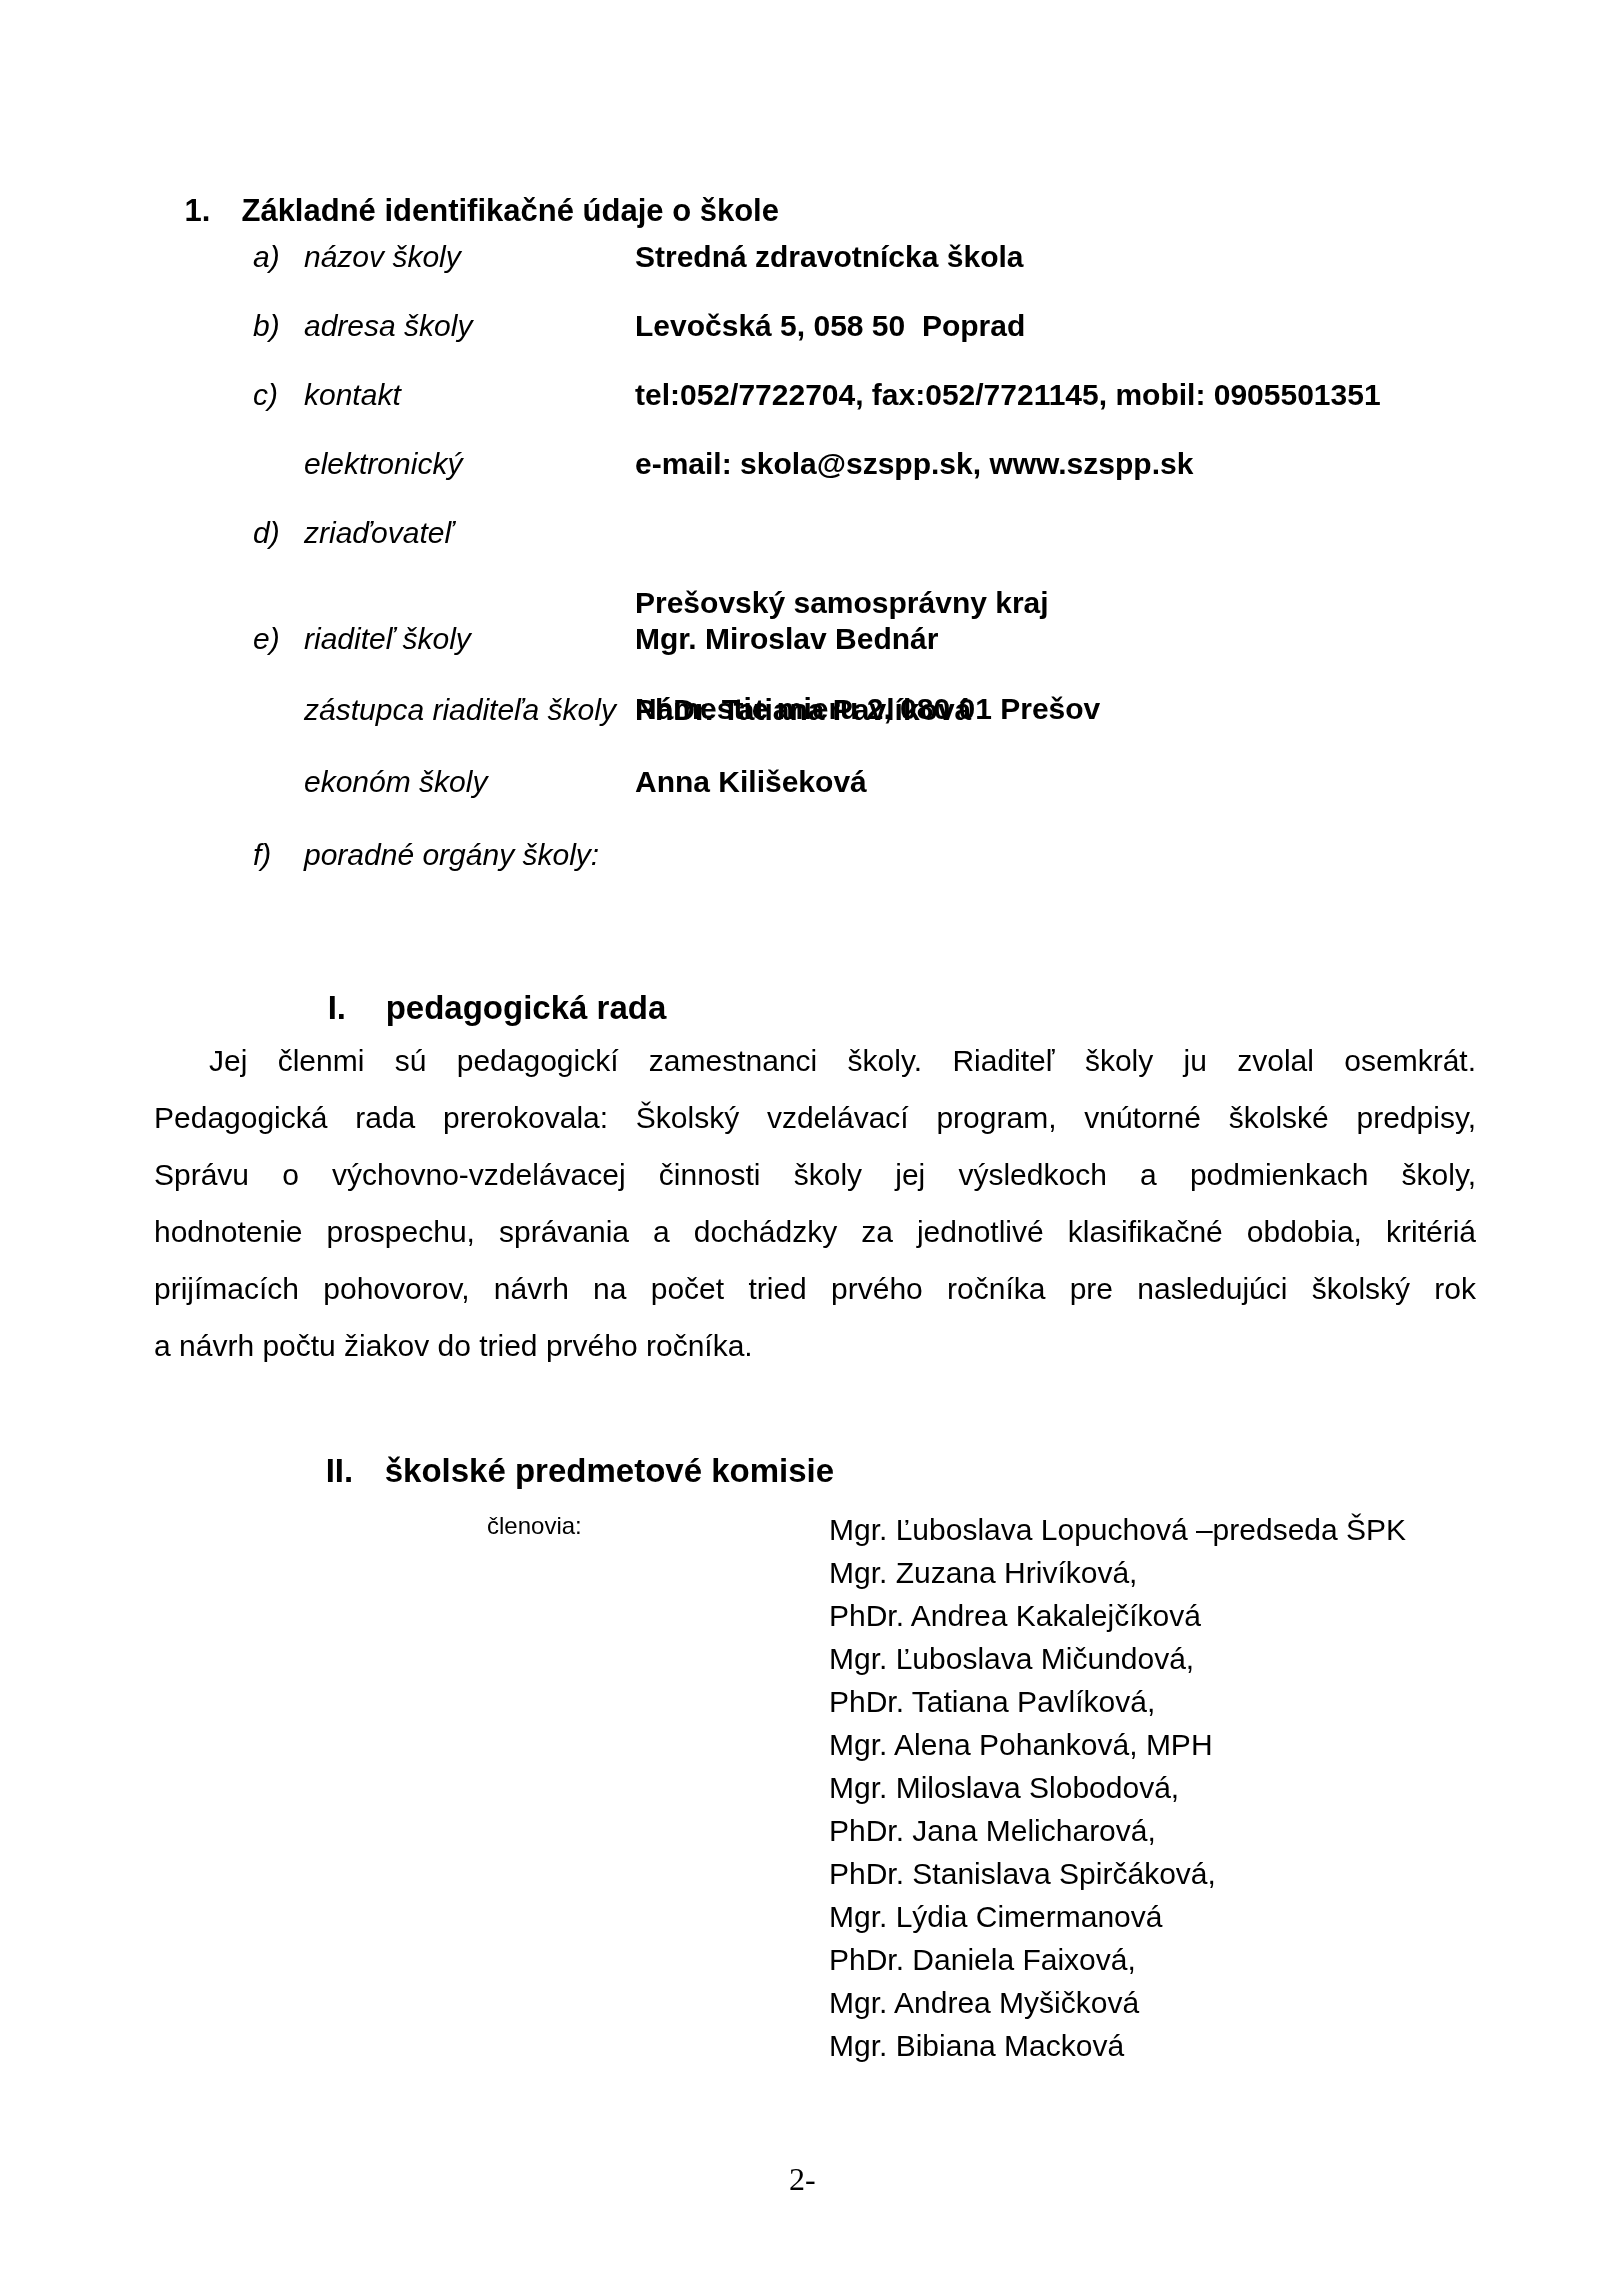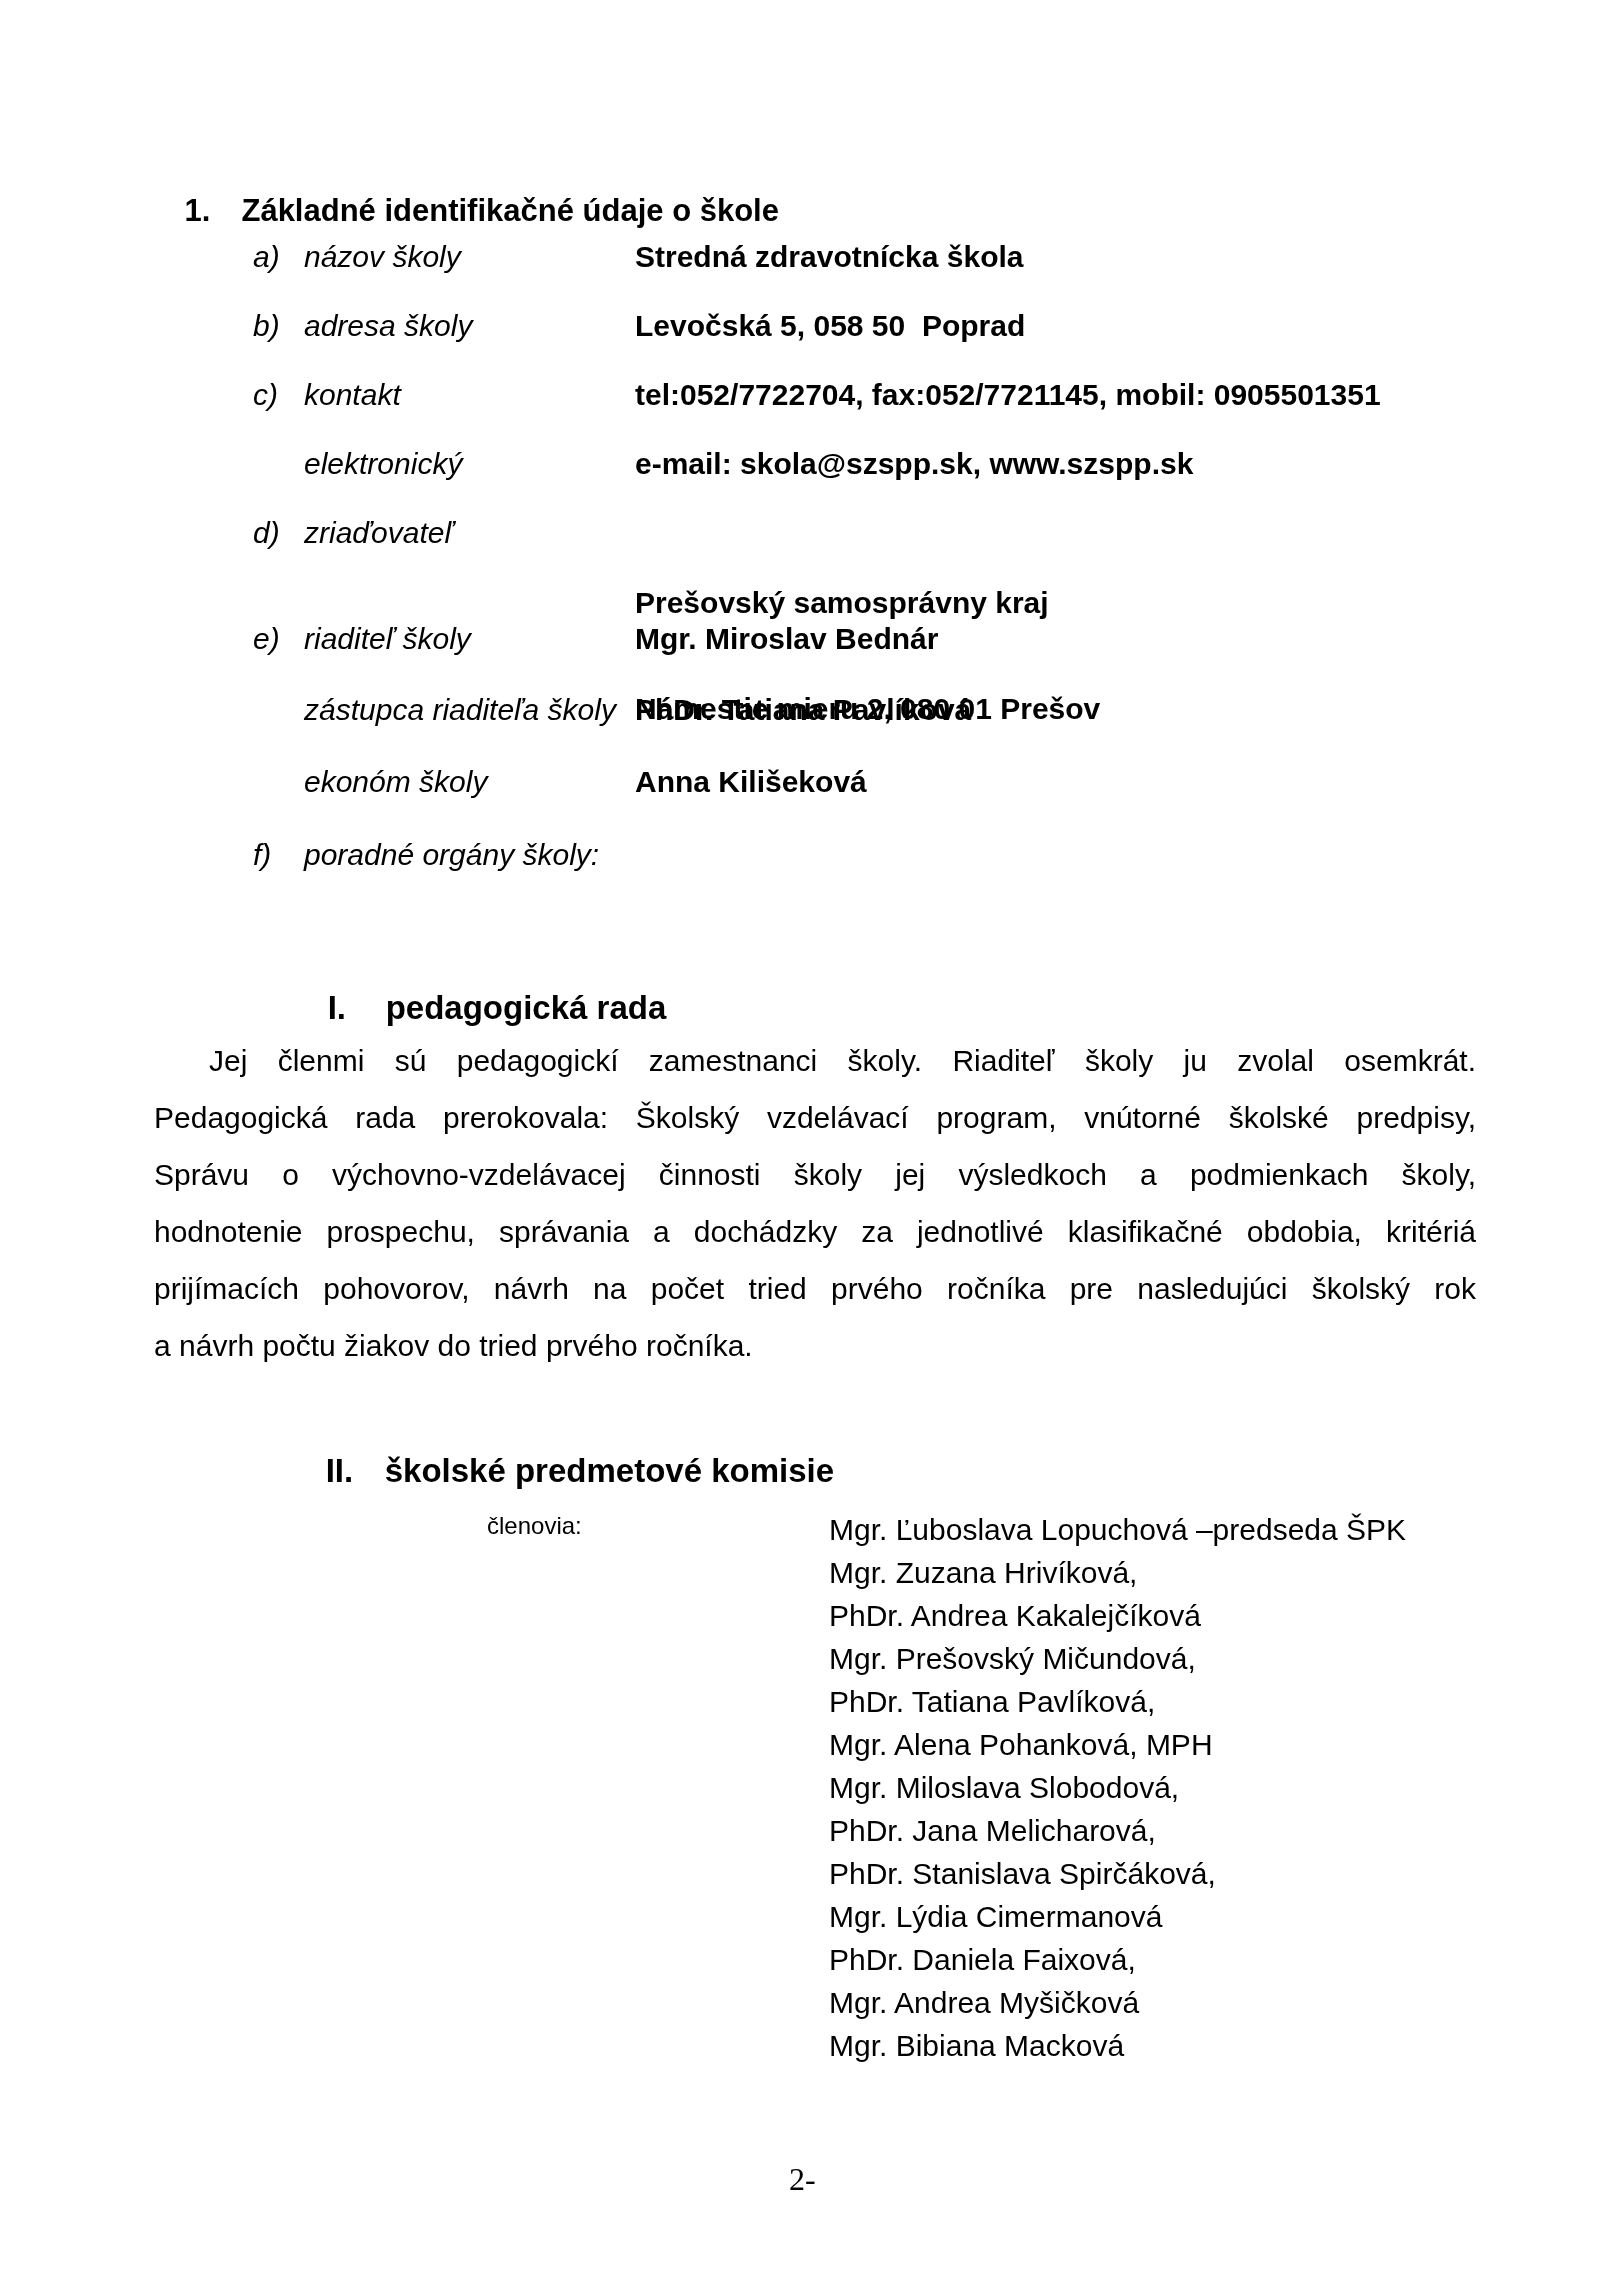--- a/index.html
+++ b/index.html
@@ -162,21 +162,21 @@
     <span class="numeral">II.</span><span>školské predmetové komisie</span>
   </div>
 
 
   <div class="members-label">členovia:</div>
 
   <div class="members">
     <div>Mgr. Ľuboslava Lopuchová –predseda ŠPK</div>
     <div>Mgr. Zuzana Hrivíková,</div>
     <div>PhDr. Andrea Kakalejčíková</div>
-    <div>Mgr. Prešovský Mičundová,</div>
+    <div>Mgr. Ľuboslava Mičundová,</div>
     <div>PhDr. Tatiana Pavlíková,</div>
     <div>Mgr. Alena Pohanková, MPH</div>
     <div>Mgr. Miloslava Slobodová,</div>
     <div>PhDr. Jana Melicharová,</div>
     <div>PhDr. Stanislava Spirčáková,</div>
     <div>Mgr. Lýdia Cimermanová</div>
     <div>PhDr. Daniela Faixová,</div>
     <div>Mgr. Andrea Myšičková</div>
     <div>Mgr. Bibiana Macková</div>
   </div>

